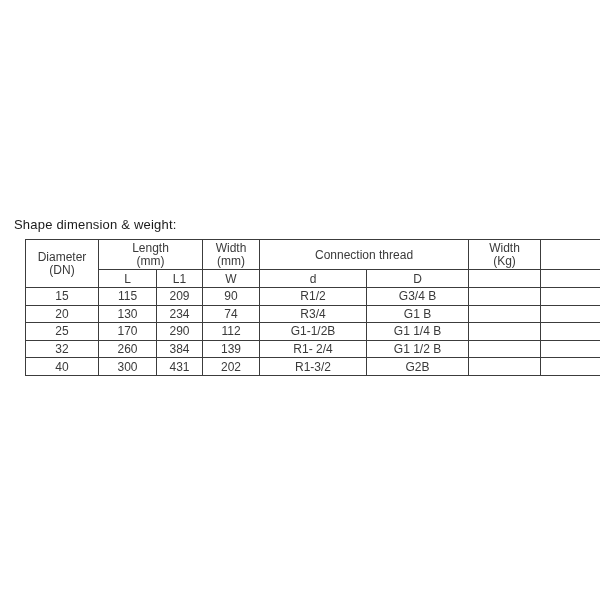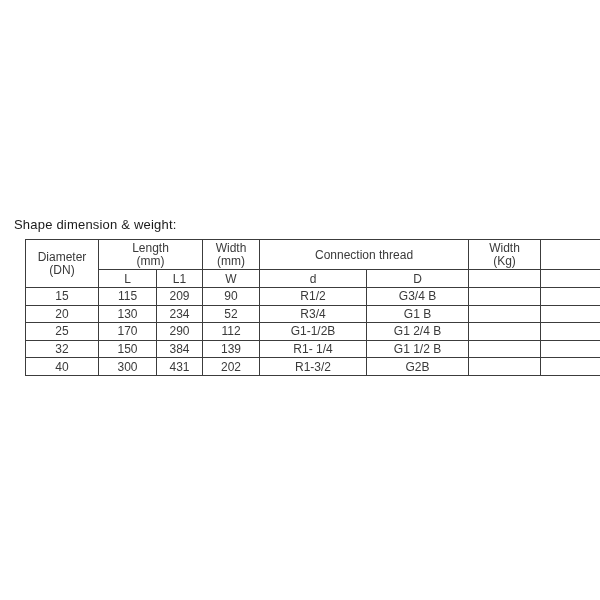--- a/index.html
+++ b/index.html
@@ -104,44 +104,44 @@
     <td>R1/2</td>
     <td>G3/4 B</td>
     <td></td>
     <td></td>
   </tr>
 
   <tr class="dr">
     <td>20</td>
     <td>130</td>
     <td>234</td>
-    <td>52</td>
+    <td>74</td>
     <td>R3/4</td>
     <td>G1 B</td>
     <td></td>
     <td></td>
   </tr>
 
   <tr class="dr">
     <td>25</td>
     <td>170</td>
     <td>290</td>
     <td>112</td>
     <td>G1-1/2B</td>
-    <td>G1 2/4 B</td>
+    <td>G1 1/4 B</td>
     <td></td>
     <td></td>
   </tr>
 
   <tr class="dr">
     <td>32</td>
-    <td>150</td>
+    <td>260</td>
     <td>384</td>
     <td>139</td>
-    <td>R1- 1/4</td>
+    <td>R1- 2/4</td>
     <td>G1 1/2 B</td>
     <td></td>
     <td></td>
   </tr>
 
   <tr class="dr">
     <td>40</td>
     <td>300</td>
     <td>431</td>
     <td>202</td>

